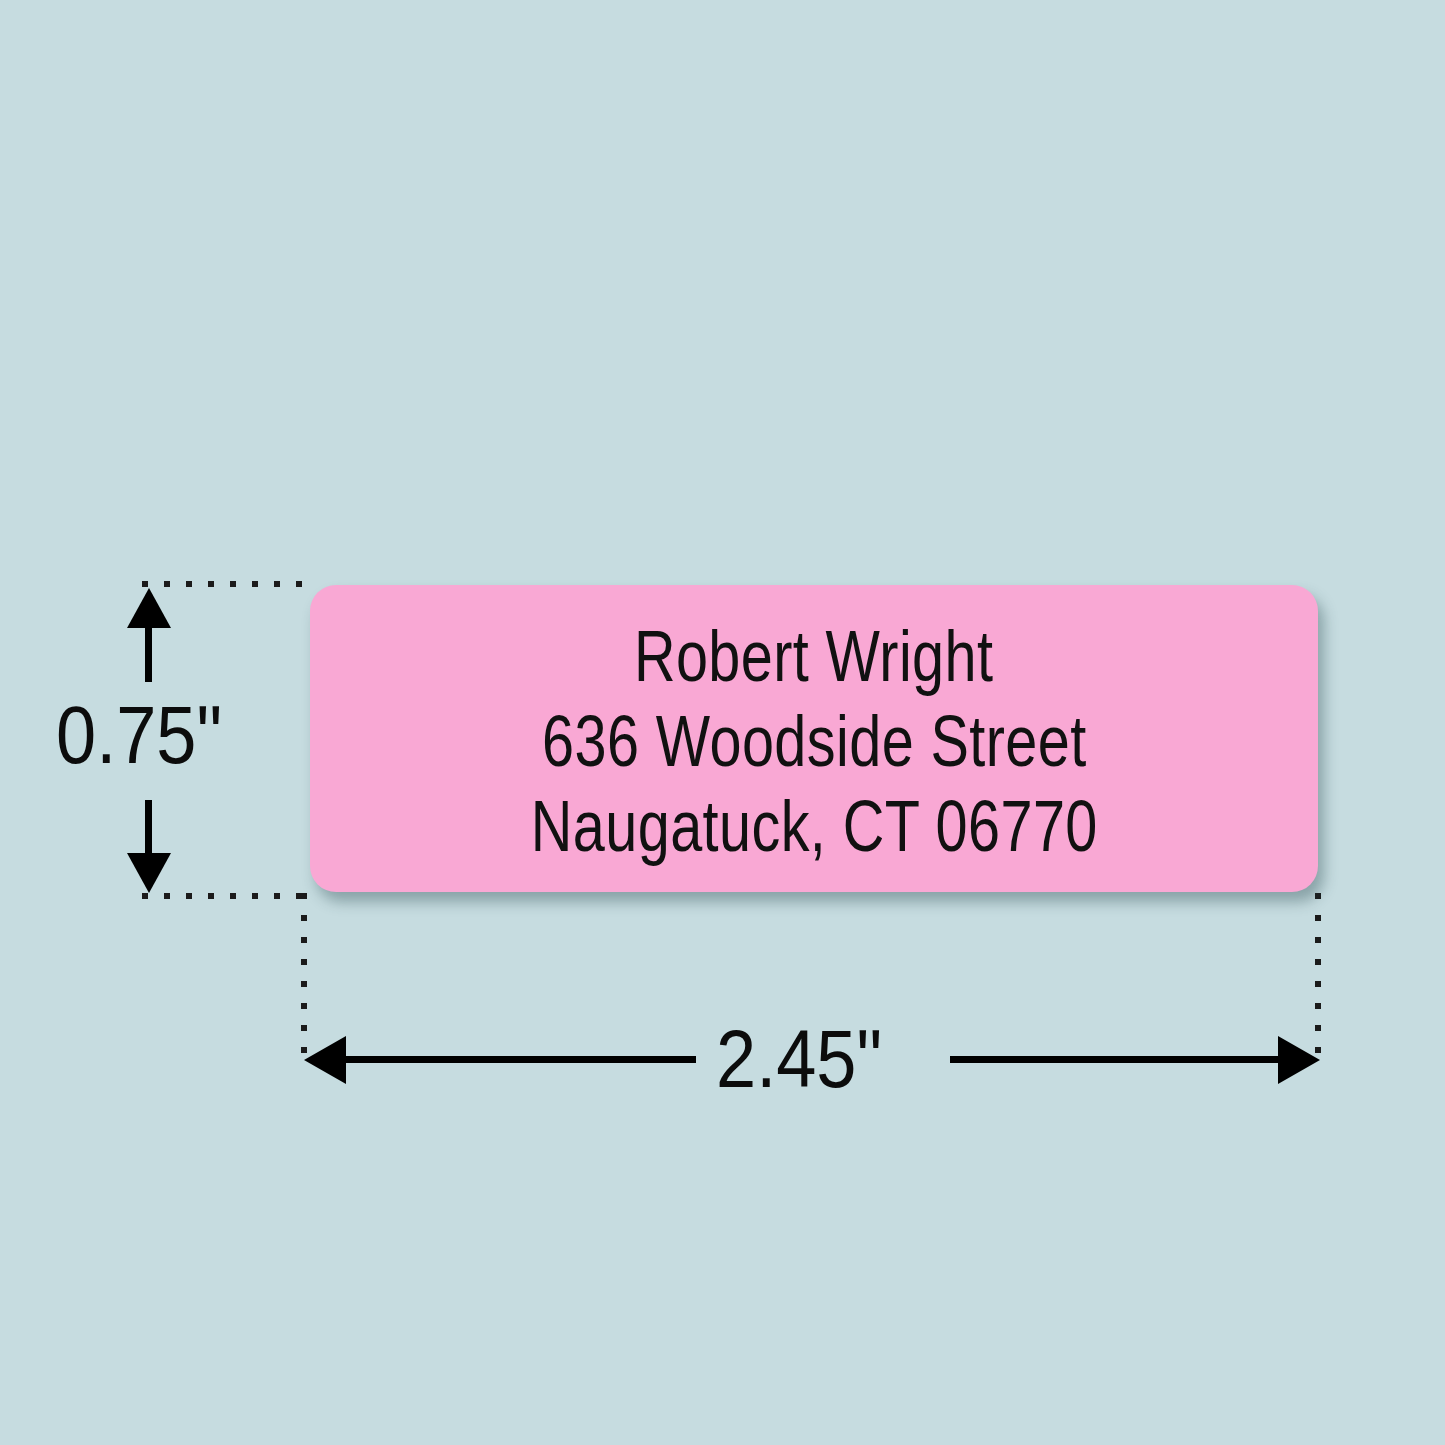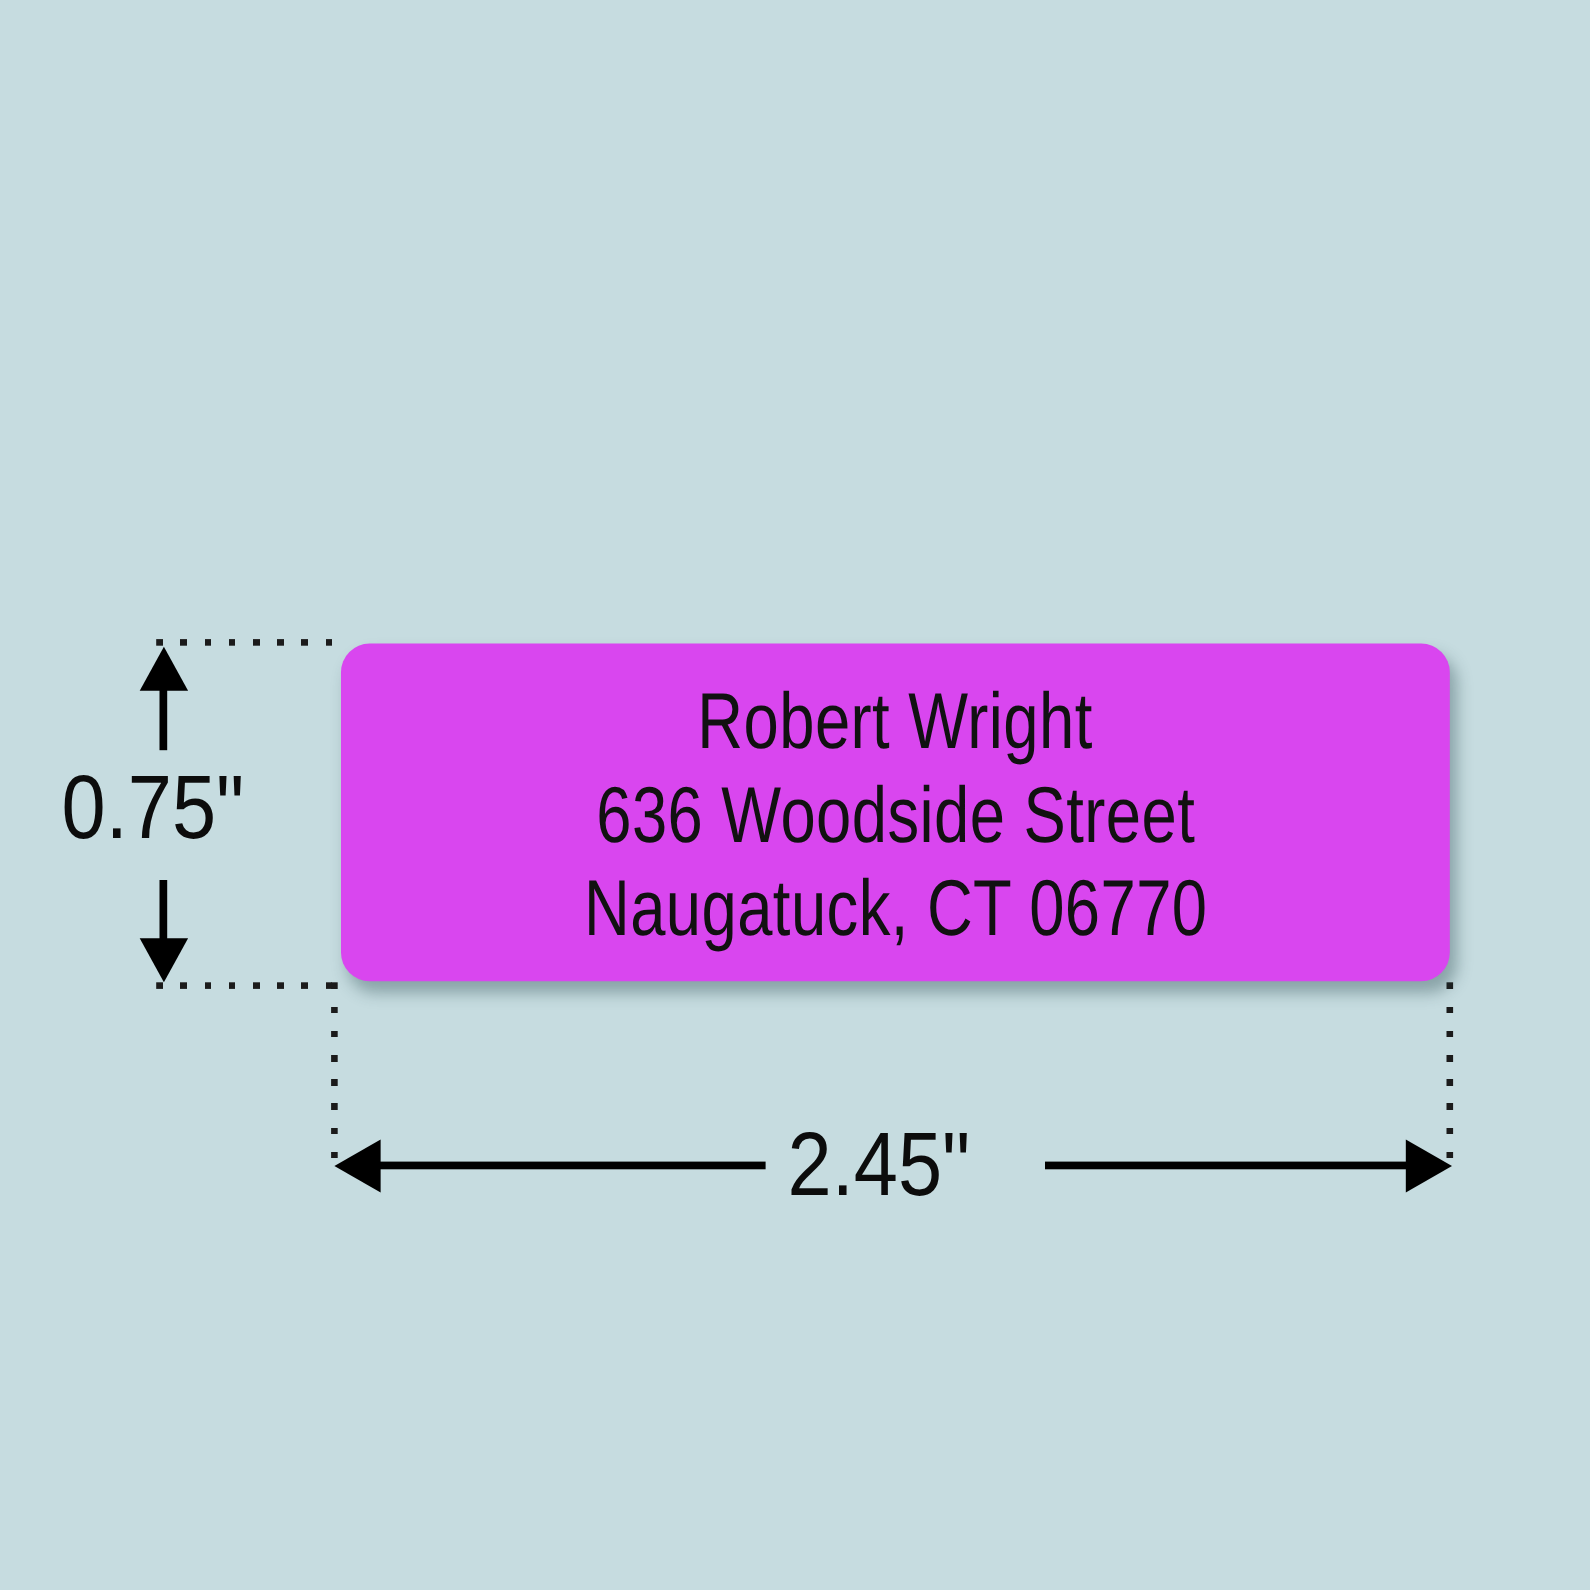--- a/index.html
+++ b/index.html
@@ -20,21 +20,21 @@
     background: #c6dce0;
   }
 
   
   .label-card {
     position: absolute;
     left: 310px;
     top: 585px;
     width: 1008px;
     height: 307px;
-    background: #d946ef;
+    background: #f9a8d4;
     border-radius: 26px;
     box-shadow: 6px 10px 14px rgba(40, 70, 75, 0.38);
     display: flex;
     flex-direction: column;
     align-items: center;
     justify-content: center;
     box-sizing: border-box;
     padding-top: 6px;
   }
   .addr-line {

